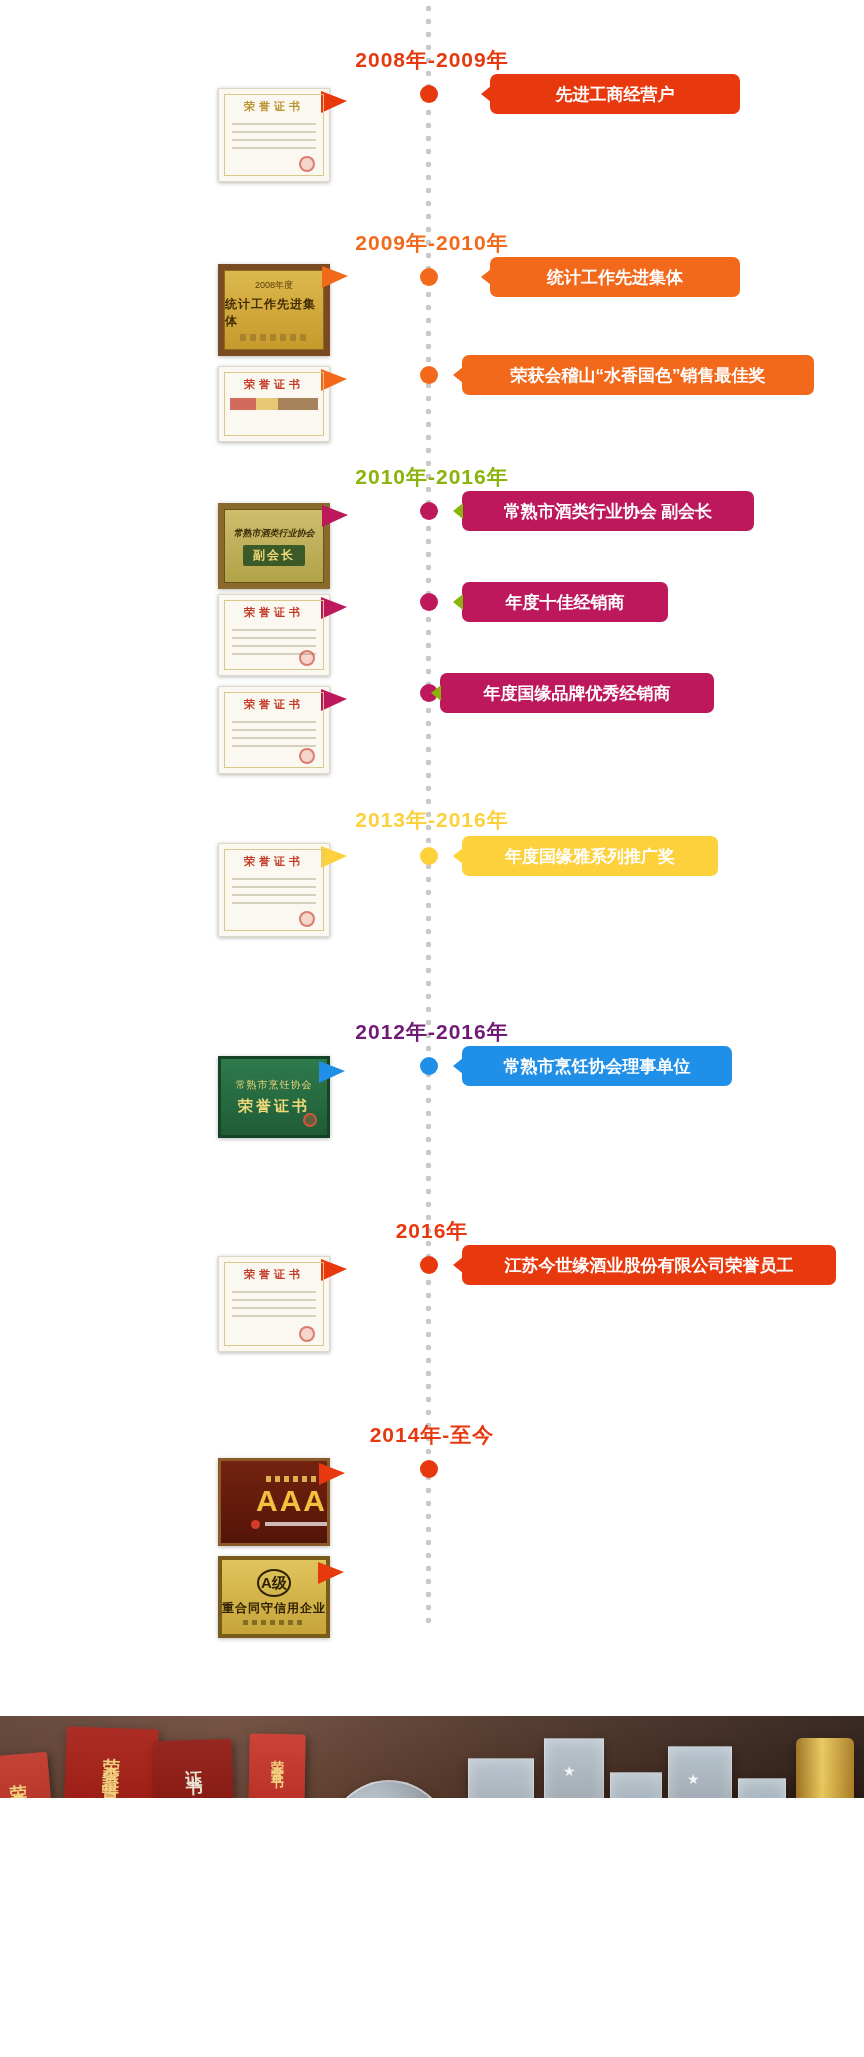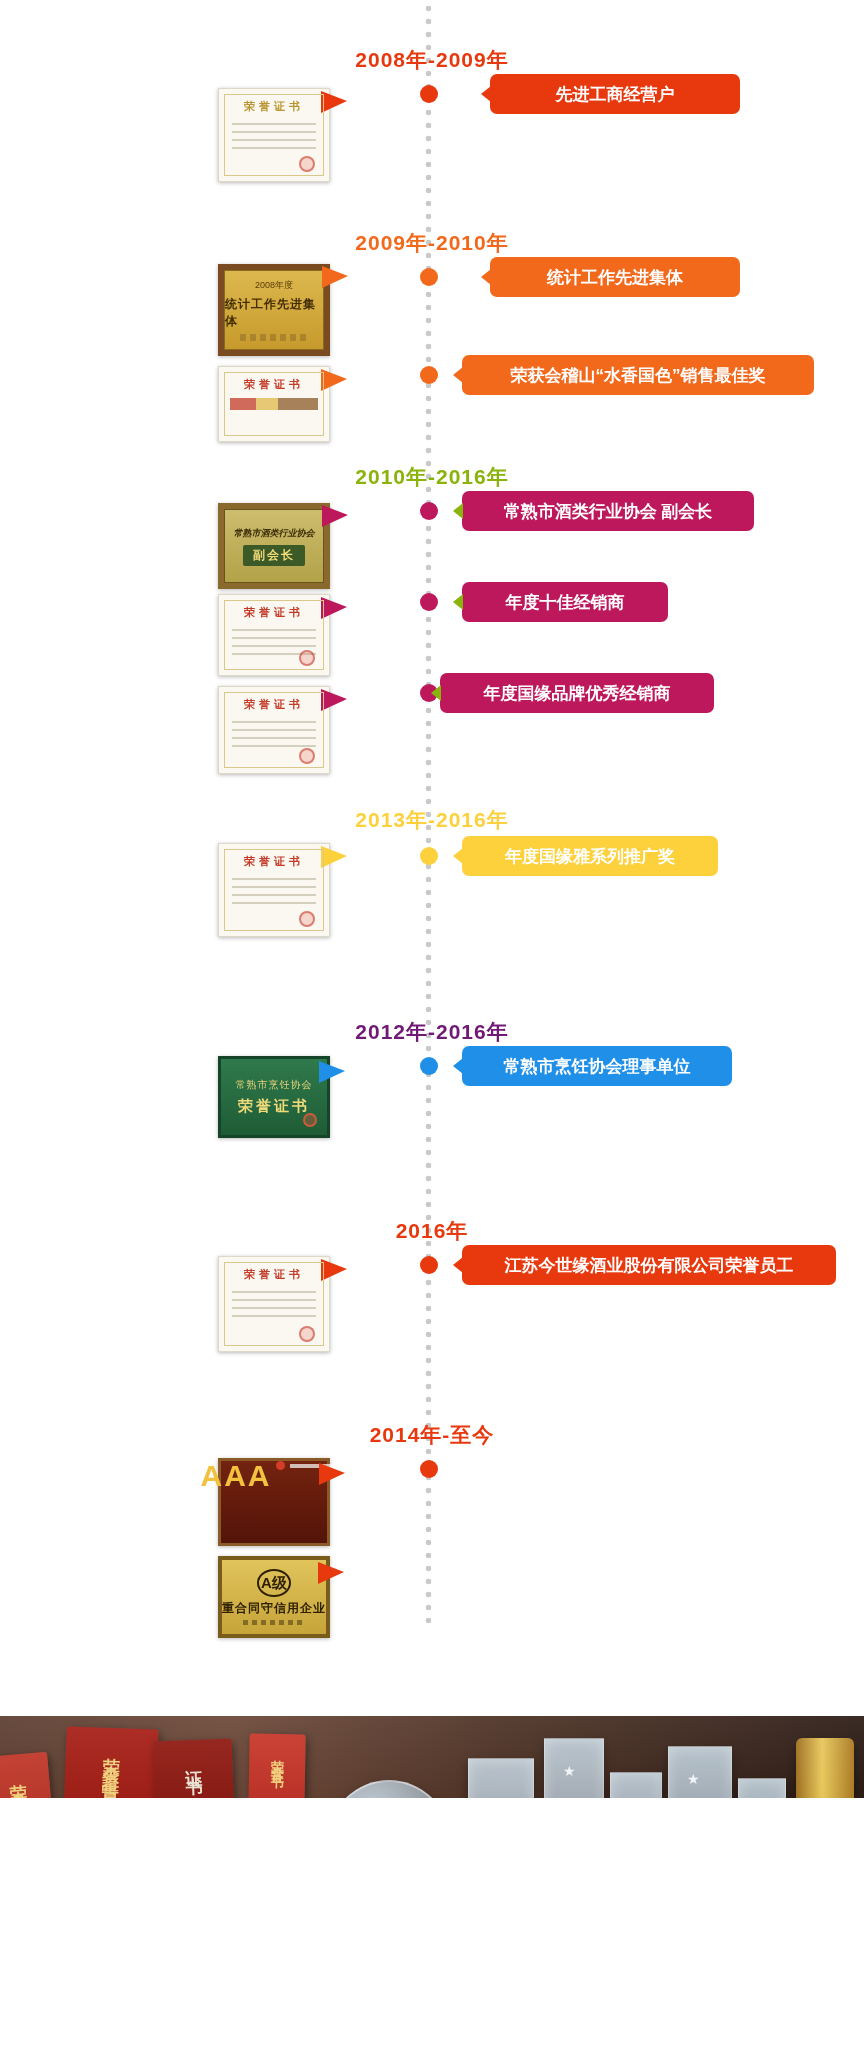--- a/index.html
+++ b/index.html
@@ -86,21 +86,21 @@
   
   .cplaque{background:linear-gradient(180deg,#2f7a4c,#1f5c36);border:3px solid #164428;
     display:flex;flex-direction:column;align-items:center;justify-content:center;gap:5px;}
   .cp1{font-size:10px;color:#e6d27a;letter-spacing:1px;}
   .cp2{font-size:15px;font-weight:bold;color:#f0da7a;letter-spacing:3px;}
   .cp-seal{position:absolute;right:10px;bottom:8px;width:14px;height:14px;border-radius:50%;
     border:2px solid rgba(230,90,60,.8);background:rgba(230,90,60,.35);}
 
   
   .aaa{background:linear-gradient(180deg,#73230f,#541409);border:3px solid #8a5a28;
-    display:flex;flex-direction:row;align-items:flex-start;justify-content:center;gap:4px;}
+    display:flex;flex-direction:column;align-items:flex-end;justify-content:center;gap:4px;}
   .aaa-top{width:58%;height:6px;
     background:repeating-linear-gradient(90deg,rgba(240,200,90,.85) 0 5px,transparent 5px 9px);}
   .aaa-big{font-size:30px;font-weight:bold;color:#f2c23e;letter-spacing:2px;line-height:1;}
   .aaa-sub{display:flex;align-items:center;gap:5px;}
   .aaa-dotmark{width:9px;height:9px;border-radius:50%;background:#d23c28;}
   .aaa-line{width:62px;height:4px;background:rgba(255,255,255,.7);}
 
   
   .agrade{background:linear-gradient(180deg,#e0c45c,#c6a43a);border:4px solid #7a5c1a;
     display:flex;flex-direction:column;align-items:center;justify-content:center;gap:3px;}

